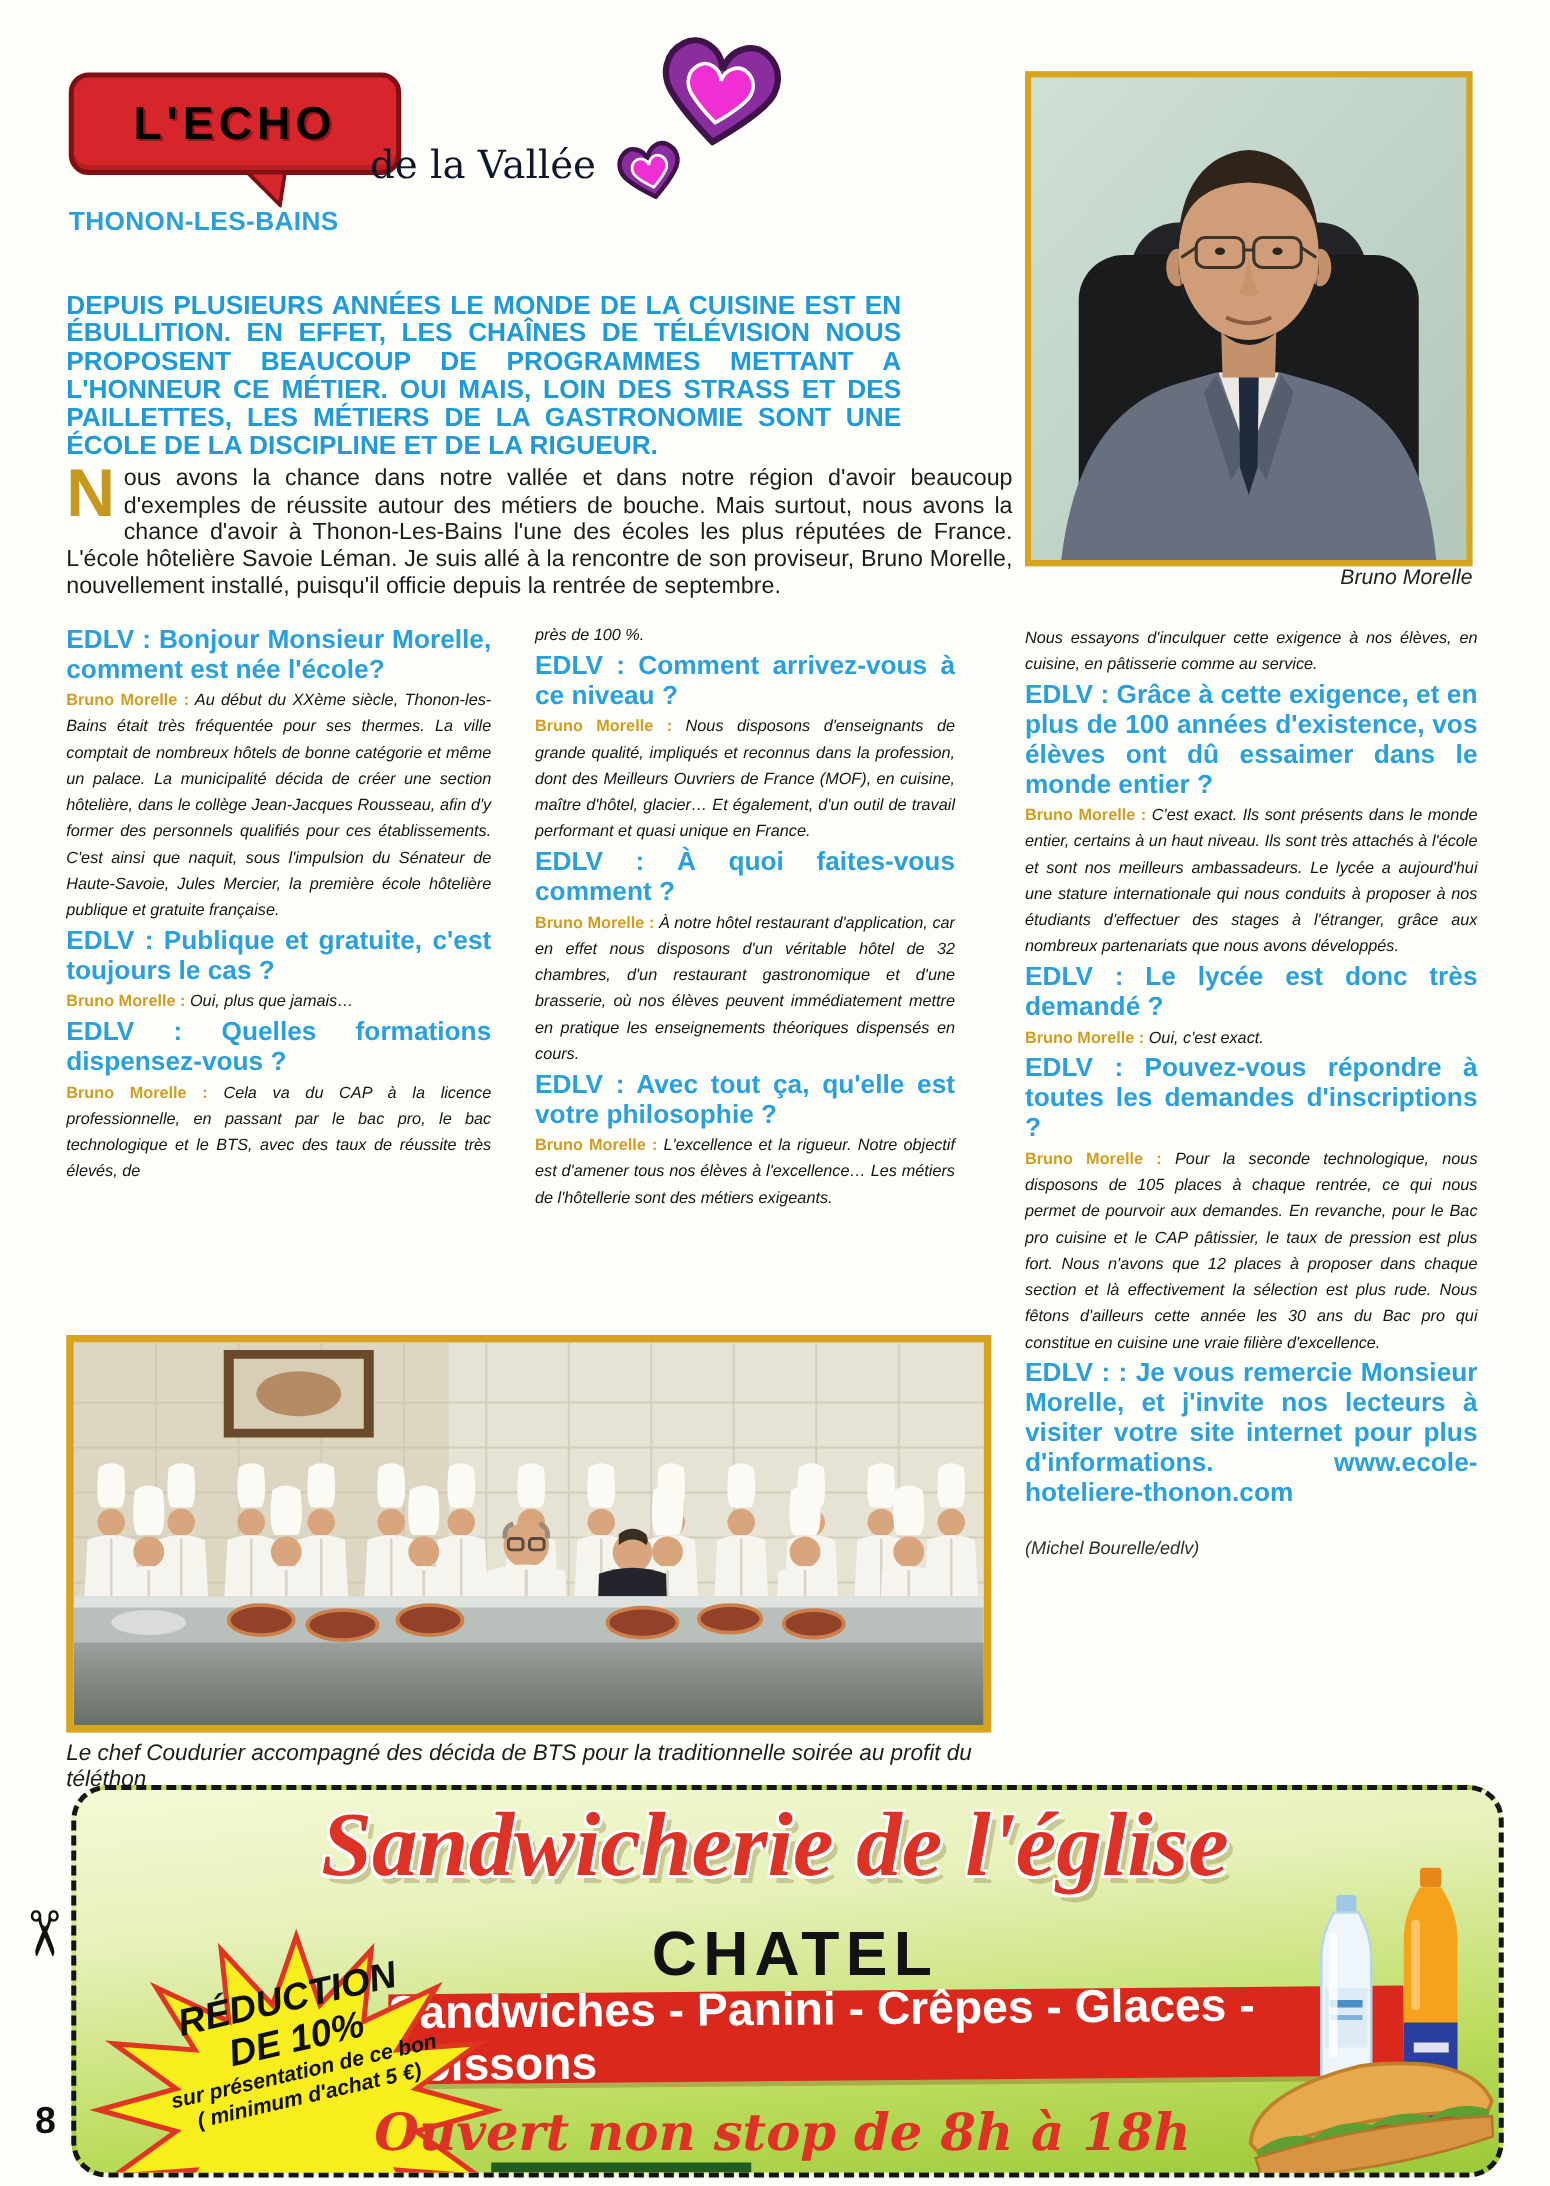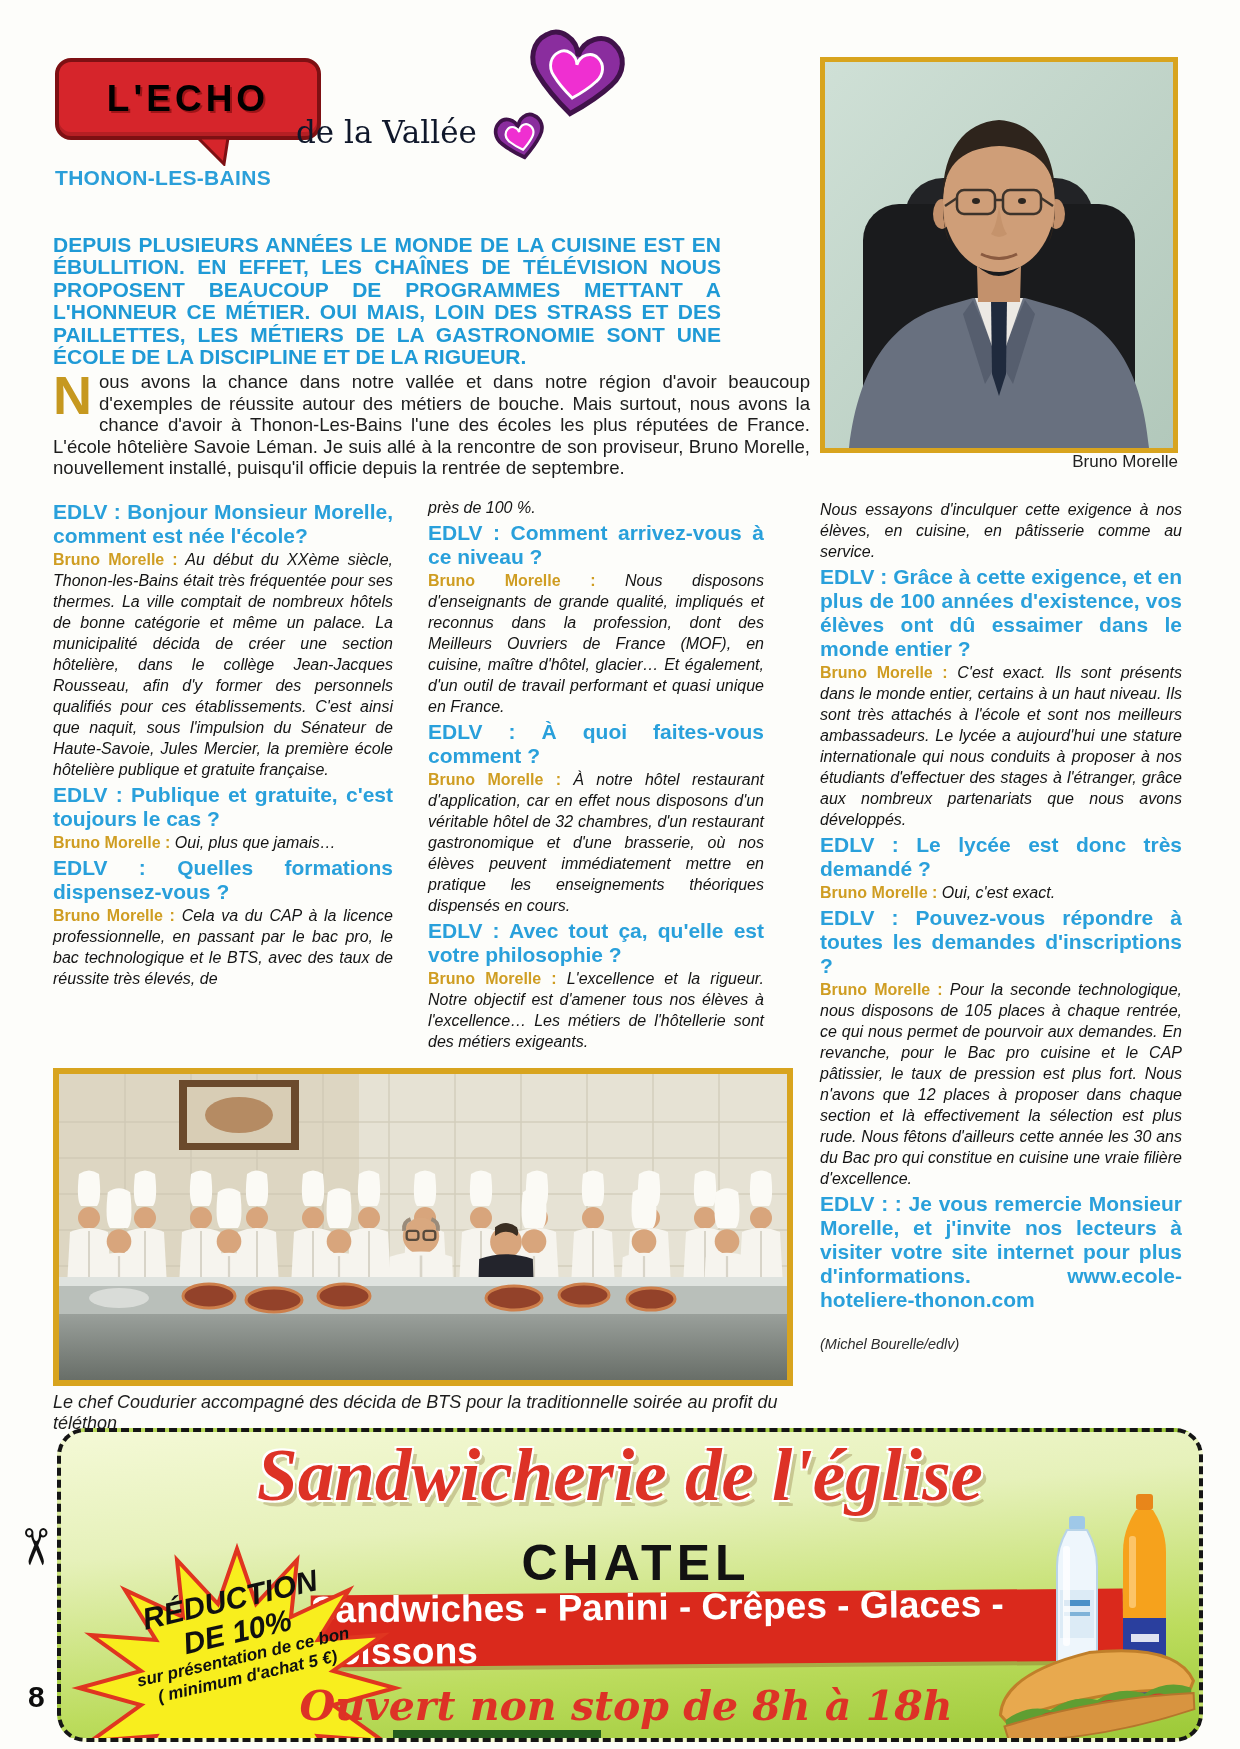--- a/index.html
+++ b/index.html
@@ -21,29 +21,29 @@
   .title{position:absolute;left:53px;top:188px;font-size:37px;font-weight:900;color:#c6981f;}
   .standfirst{position:absolute;left:53px;top:234px;width:668px;font-size:21px;line-height:22.4px;
               font-weight:800;color:#1f9ad6;text-align:justify;}
   .lead{position:absolute;left:53px;top:371px;width:757px;font-size:18.6px;line-height:21.6px;
         color:#1c1c1c;text-align:justify;}
   .dropcap{float:left;font-size:54px;line-height:42px;font-weight:900;color:#c6981f;margin:3px 7px 0 0;}
 
   
   .portrait{position:absolute;left:820px;top:57px;width:348px;height:386px;border:5px solid #d8a41e;background:#c3d6ca;}
   .portrait-caption{position:absolute;left:820px;top:452px;width:358px;text-align:right;
-                    font-size:17px;color:#222;}
+                    font-style:italic;font-size:17px;color:#222;}
 
   
   .col{position:absolute;top:497px;}
   #col1{left:53px;width:340px;}
   #col2{left:428px;width:336px;}
   #col3{left:820px;top:499px;width:362px;}
   .q{font-size:21px;line-height:24px;font-weight:800;color:#29a0db;text-align:justify;margin:3px 0 1px;}
-  .a{font-size:16px;line-height:21px;font-style:italic;color:#141414;text-align:justify;margin:0 0 1px;}
+  .a{font-size:13px;line-height:21px;font-style:italic;color:#141414;text-align:justify;margin:0 0 1px;}
   .speaker{font-style:normal;font-weight:800;color:#cf9d22;}
   .credit{font-size:14.5px;font-style:italic;color:#2e2e2e;margin-top:24px;text-align:left;}
 
   
   .kitchen{position:absolute;left:53px;top:1068px;width:728px;height:306px;border:6px solid #d8a41e;background:#ddd8c8;}
   .kitchen-caption{position:absolute;left:53px;top:1392px;width:745px;font-style:italic;font-size:18px;color:#1d1d1d;}
 
   
   .ad{position:absolute;left:57px;top:1428px;width:1138px;height:306px;border:4px dashed #151515;border-radius:28px;
       background:linear-gradient(175deg,#f4f9d6 0%,#e6f1ba 32%,#bcdc5d 72%,#9cc937 100%);overflow:hidden;}

